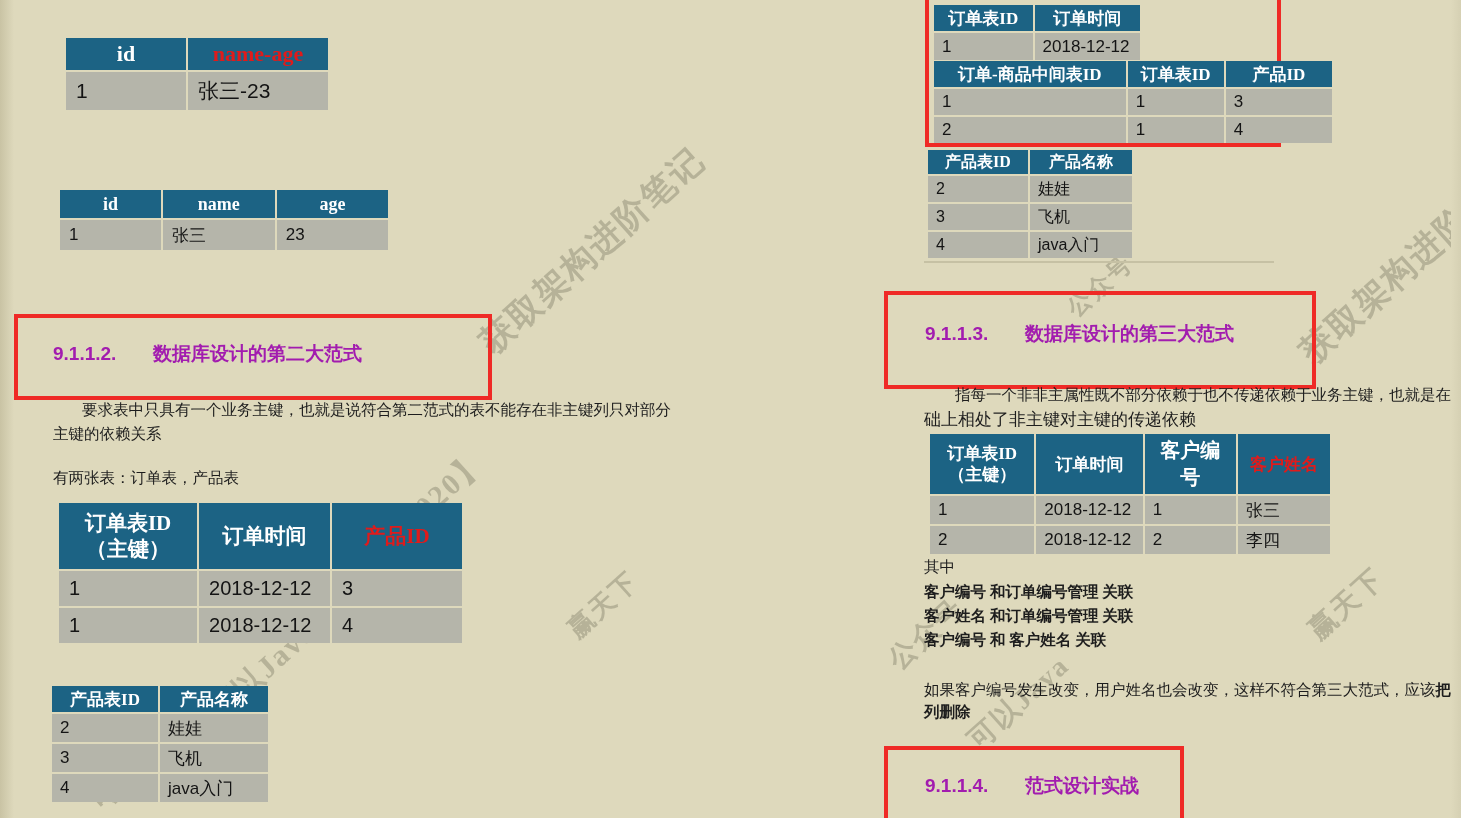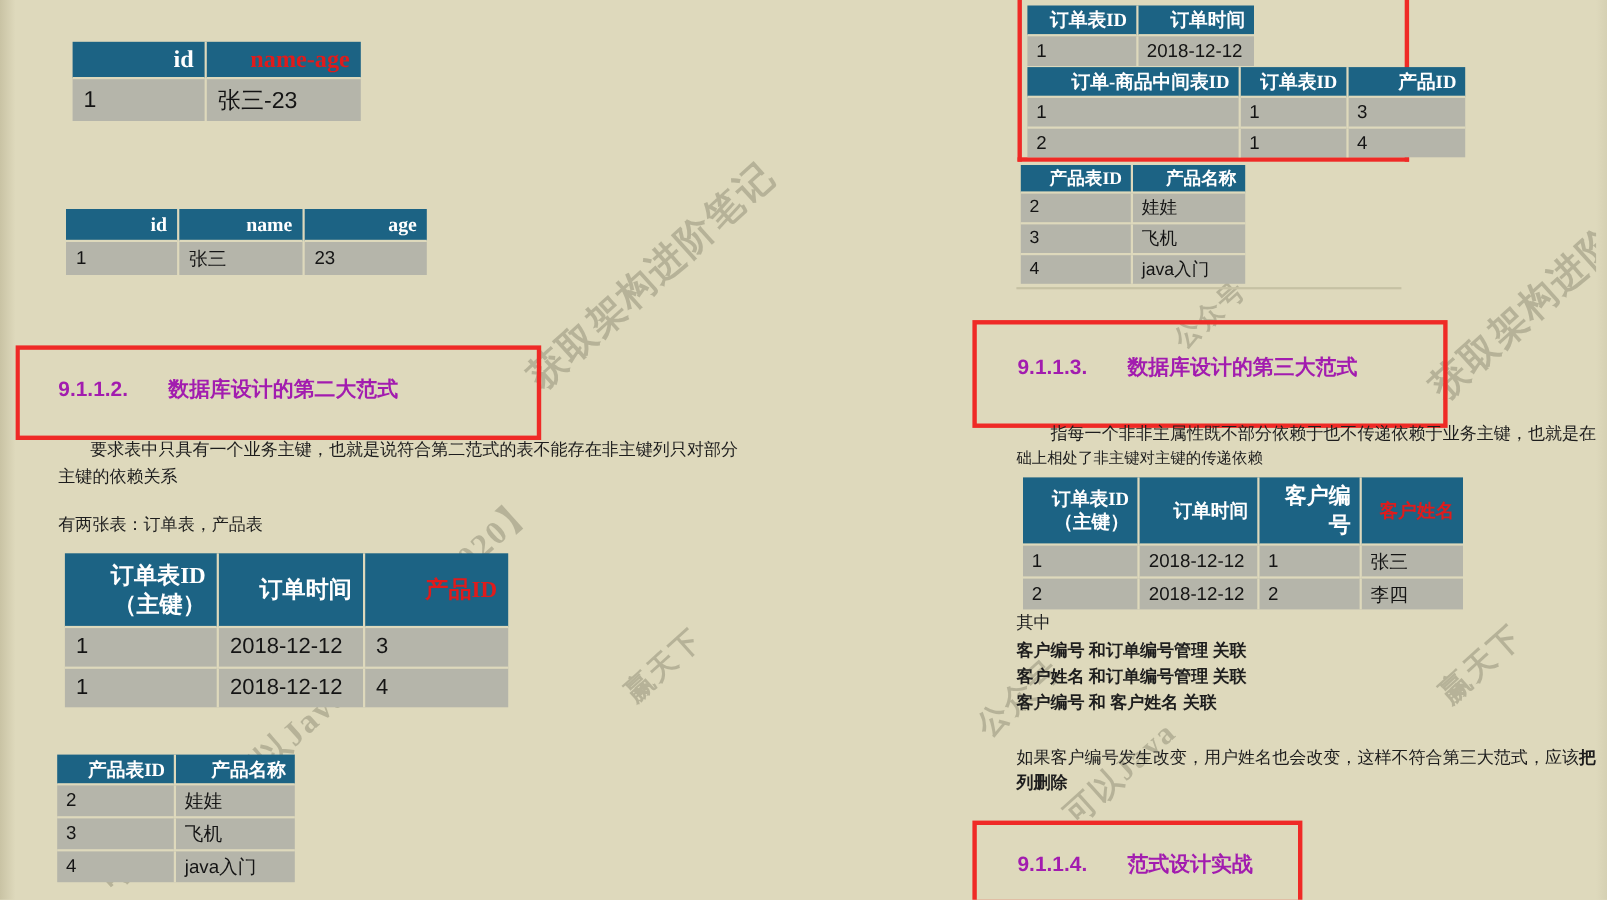--- a/index.html
+++ b/index.html
@@ -31,21 +31,21 @@
     white-space:nowrap;
     transform-origin:left top;
     z-index:1;pointer-events:none;
     letter-spacing:2px;
   }
 
   
   .tbl{border-collapse:collapse;position:absolute;z-index:3;}
   .tbl th{
     background:#1c6384;color:#ffffff;font-weight:700;
-    text-align:right;vertical-align:middle;
+    text-align:center;vertical-align:middle;
     border-right:2px solid #ded9bc;
     font-family:"Liberation Serif","DejaVu Serif",serif;
   }
   .tbl th:last-child{border-right:none;}
   .tbl td{
     background:#b5b5aa;color:#141414;
     text-align:left;vertical-align:middle;
     border-right:2px solid #ded9bc;
     border-top:2px solid #ded9bc;
     font-family:"Liberation Sans","DejaVu Sans",sans-serif;
@@ -233,21 +233,21 @@
   <div class="hrule" style="left:924px;top:261px;width:350px;"></div>
 
   <div class="redbox" style="left:884px;top:291px;width:424px;height:90px;"></div>
   <div class="heading" style="left:925px;top:321px;font-size:19px;">
     <span class="num">9.1.1.3.</span>
     <span style="display:inline-block;width:26px;"></span>
     <span class="txt">数据库设计的第三大范式</span>
   </div>
 
   <div class="para" style="left:955px;top:383px;width:520px;font-size:15.5px;white-space:nowrap;overflow:hidden;">指每一个非非主属性既不部分依赖于也不传递依赖于业务主键，也就是在第</div>
-  <div class="para" style="left:924px;top:407px;width:500px;font-size:14px;font-family:Liberation Serif, serif;">础上相处了非主键对主键的传递依赖</div>
+  <div class="para" style="left:924px;top:407px;width:500px;font-size:17px;font-family:Liberation Serif, serif;">础上相处了非主键对主键的传递依赖</div>
 
   <table class="tbl" style="left:930px;top:434px;width:400px;">
     <tbody>
         <tr>
       <th style="width:103px;height:48px;padding:3px 8px;font-size:17px;line-height:1.25;">
         <span>订单表ID</span><br>
         <span>（主键）</span>
       </th>
       <th style="width:103px;height:48px;padding:3px 8px;font-size:17px;">订单时间</th>
       <th style="width:90px;height:48px;padding:3px 8px;font-size:20px;">客户编号</th>

